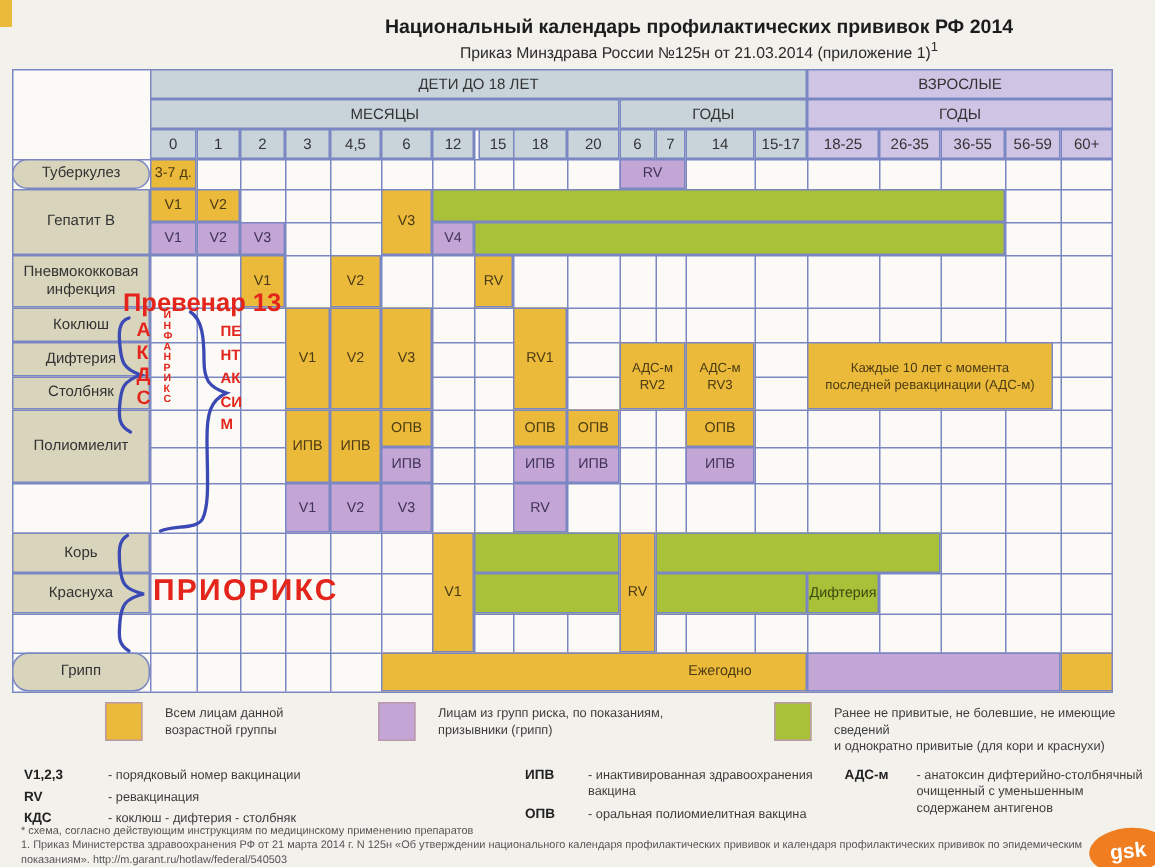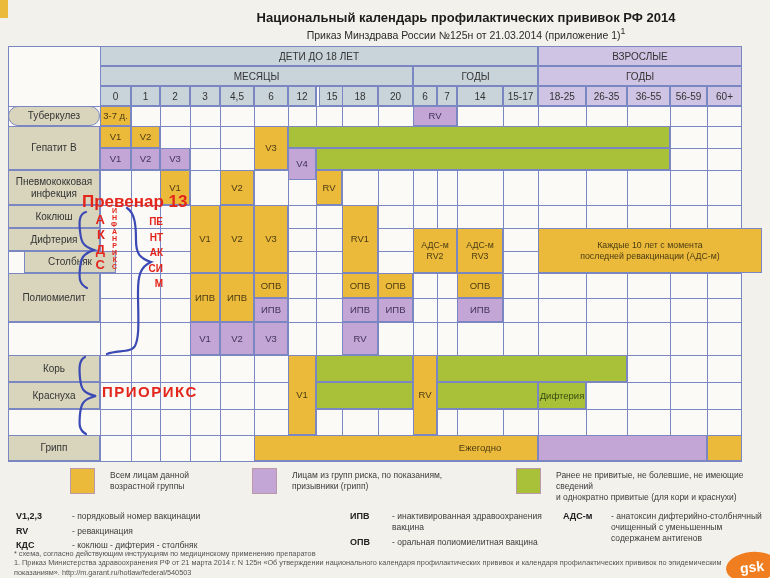--- a/index.html
+++ b/index.html
@@ -23,21 +23,21 @@
     text-align:center;font-size:10px;line-height:1.15;border:1px solid var(--grid);
     z-index:2;color:#333;padding:0 3px;}
   .cell{display:flex;align-items:center;justify-content:center;text-align:center;
     font-size:9.5px;line-height:1.2;border:1px solid var(--grid);z-index:2;white-space:pre-line;}
   .cy{background:var(--yellow);color:#4a3b14;}
   .cp{background:var(--purple);color:#41335a;}
   .cg{background:var(--green);color:#374a10;}
   .band{border:1px solid var(--grid);z-index:2;}
   .small{font-size:8.8px;}
   .redtxt{color:var(--red);font-weight:bold;z-index:5;}
-  .vstack{word-break:break-all;text-align:right;z-index:5;}
+  .vstack{word-break:break-all;text-align:left;z-index:5;}
   .legendtxt{font-size:8.5px;line-height:11px;white-space:pre-line;color:#3c3c3c;}
   .sw{border:1px solid #b9a; z-index:2;}
   .term{font-weight:bold;font-size:9px;color:#222;}
   .deftxt{font-size:8.5px;line-height:11px;white-space:pre-line;color:#3c3c3c;}
   .fnote{font-size:7.3px;line-height:9.5px;color:#555;}
   #gsk{background:#f07e20;border-radius:50%;display:flex;align-items:center;
     justify-content:center;color:#fff;font-weight:bold;font-size:14px;z-index:6;}
   svg.braces{position:absolute;left:0;top:0;z-index:5;pointer-events:none;}
 </style>
 </head>
@@ -115,52 +115,52 @@
   <div class="abs hcell ha" style="left:586px;top:86px;width:41px;height:20px;">26-35</div>
   <div class="abs hcell ha" style="left:627px;top:86px;width:43px;height:20px;">36-55</div>
   <div class="abs hcell ha" style="left:670px;top:86px;width:37px;height:20px;">56-59</div>
   <div class="abs hcell ha" style="left:707px;top:86px;width:35px;height:20px;">60+</div>
 
   <div class="abs vname" style="left:8px;top:106px;width:92px;height:20px;border-radius:10px;">Туберкулез</div>
   <div class="abs vname" style="left:8px;top:126px;width:92px;height:44px;">Гепатит В</div>
   <div class="abs vname" style="left:8px;top:170px;width:92px;height:35px;">Пневмококковая инфекция</div>
   <div class="abs vname" style="left:8px;top:205px;width:92px;height:23px;">Коклюш</div>
   <div class="abs vname" style="left:8px;top:228px;width:92px;height:23px;">Дифтерия</div>
-  <div class="abs vname" style="left:8px;top:251px;width:92px;height:22px;margin-left:16px;">Столбняк</div>
+  <div class="abs vname" style="left:8px;top:251px;width:92px;height:22px;">Столбняк</div>
   <div class="abs vname" style="left:8px;top:273px;width:92px;height:49px;">Полиомиелит</div>
   <div class="abs vname" style="left:8px;top:355px;width:92px;height:27px;">Корь</div>
   <div class="abs vname" style="left:8px;top:382px;width:92px;height:27px;">Краснуха</div>
-  <div class="abs vname" style="left:8px;top:435px;width:92px;height:26px;">Грипп</div>
+  <div class="abs vname" style="left:8px;top:435px;width:92px;height:26px;border-radius:11px;">Грипп</div>
 
   <div class="abs cell cy" style="left:100px;top:106px;width:31px;height:20px;">3-7 д.</div>
   <div class="abs cell cp" style="left:413px;top:106px;width:44px;height:20px;">RV</div>
 
   <div class="abs band cg" style="left:288px;top:126px;width:382px;height:22px;"></div>
   <div class="abs band cg" style="left:316px;top:148px;width:354px;height:22px;"></div>
   <div class="abs cell cy" style="left:100px;top:126px;width:31px;height:22px;">V1</div>
   <div class="abs cell cy" style="left:131px;top:126px;width:29px;height:22px;">V2</div>
   <div class="abs cell cy" style="left:254px;top:126px;width:34px;height:44px;">V3</div>
   <div class="abs cell cp" style="left:100px;top:148px;width:31px;height:22px;">V1</div>
   <div class="abs cell cp" style="left:131px;top:148px;width:29px;height:22px;">V2</div>
   <div class="abs cell cp" style="left:160px;top:148px;width:30px;height:22px;">V3</div>
-  <div class="abs cell cp" style="left:288px;top:148px;width:28px;height:32px;">V4</div>
+  <div class="abs cell cp" style="left:288px;top:148px;width:28px;height:22px;">V4</div>
 
   <div class="abs cell cy" style="left:160px;top:170px;width:30px;height:35px;">V1</div>
   <div class="abs cell cy" style="left:220px;top:170px;width:34px;height:35px;">V2</div>
   <div class="abs cell cy" style="left:316px;top:170px;width:26px;height:35px;">RV</div>
 
   <div class="abs cell cy" style="left:190px;top:205px;width:30px;height:68px;">V1</div>
   <div class="abs cell cy" style="left:220px;top:205px;width:34px;height:68px;">V2</div>
   <div class="abs cell cy" style="left:254px;top:205px;width:34px;height:68px;">V3</div>
   <div class="abs cell cy" style="left:342px;top:205px;width:36px;height:68px;">RV1</div>
   <div class="abs cell cy small" style="left:413px;top:228px;width:44px;height:45px;">АДС-м
 RV2</div>
   <div class="abs cell cy small" style="left:457px;top:228px;width:46px;height:45px;">АДС-м
 RV3</div>
-  <div class="abs cell cy small" style="left:538px;top:228px;width:224px;height:45px;">Каждые 10 лет с момента
+  <div class="abs cell cy small" style="left:538px;top:228px;width:164px;height:45px;">Каждые 10 лет с момента
 последней ревакцинации (АДС-м)</div>
 
   <div class="abs cell cy" style="left:190px;top:273px;width:30px;height:49px;">ИПВ</div>
   <div class="abs cell cy" style="left:220px;top:273px;width:34px;height:49px;">ИПВ</div>
   <div class="abs cell cy" style="left:254px;top:273px;width:34px;height:25px;">ОПВ</div>
   <div class="abs cell cy" style="left:342px;top:273px;width:36px;height:25px;">ОПВ</div>
   <div class="abs cell cy" style="left:378px;top:273px;width:35px;height:25px;">ОПВ</div>
   <div class="abs cell cy" style="left:457px;top:273px;width:46px;height:25px;">ОПВ</div>
   <div class="abs cell cp" style="left:254px;top:298px;width:34px;height:24px;">ИПВ</div>
   <div class="abs cell cp" style="left:342px;top:298px;width:36px;height:24px;">ИПВ</div>
@@ -188,21 +188,21 @@
   <svg class="braces" width="770" height="578" viewBox="0 0 770 578">
     <path d="M86,212 C79,214 79,222 80,231 C81,241 82,246 94,250 C82,254 81,259 80,268 C79,278 79,284 87,288" fill="none" stroke="#3b49b4" stroke-width="2.2" stroke-linecap="round"></path>
     <path d="M127,208 C135,213 136,226 136,240 C136,253 139,258 151,262 C140,267 138,276 138,292 C138,316 140,336 135,346 C131,353 117,350 107,354" fill="none" stroke="#3b49b4" stroke-width="2.2" stroke-linecap="round"></path>
     <path d="M85,357 C79,360 79,368 80,378 C81,389 83,393 96,396 C83,399 81,404 80,414 C79,425 79,430 86,434" fill="none" stroke="#3b49b4" stroke-width="2.2" stroke-linecap="round"></path>
   </svg>
 
   <div class="abs redtxt" style="left:82px;top:192px;font-size:17px;">Превенар 13</div>
   <div class="abs redtxt vstack" style="left:91px;top:212px;width:14px;font-size:13px;line-height:15px;">АКДС</div>
   <div class="abs redtxt vstack" style="left:109px;top:207px;width:8px;font-size:7px;line-height:7px;">ИНФАНРИКС</div>
   <div class="abs redtxt vstack" style="left:147px;top:214px;width:16px;font-size:10px;line-height:15.5px;">ПЕНТАКСИМ</div>
-  <div class="abs redtxt" style="left:102px;top:383px;font-size:15px;letter-spacing:1.5px;">ПРИОРИКС</div>
+  <div class="abs redtxt" style="left:102px;top:383px;font-size:20px;letter-spacing:1.5px;">ПРИОРИКС</div>
 
   <div class="abs sw" style="left:70px;top:468px;width:25px;height:26px;background:var(--yellow);"></div>
   <div class="abs legendtxt" style="left:110px;top:470px;width:135px;">Всем лицам данной
 возрастной группы</div>
   <div class="abs sw" style="left:252px;top:468px;width:25px;height:26px;background:var(--purple);"></div>
   <div class="abs legendtxt" style="left:292px;top:470px;width:180px;">Лицам из групп риска, по показаниям,
 призывники (грипп)</div>
   <div class="abs sw" style="left:516px;top:468px;width:25px;height:26px;background:var(--green);"></div>
   <div class="abs legendtxt" style="left:556px;top:470px;width:212px;">Ранее не привитые, не болевшие, не имеющие сведений
 и однократно привитые (для кори и краснухи)</div>

